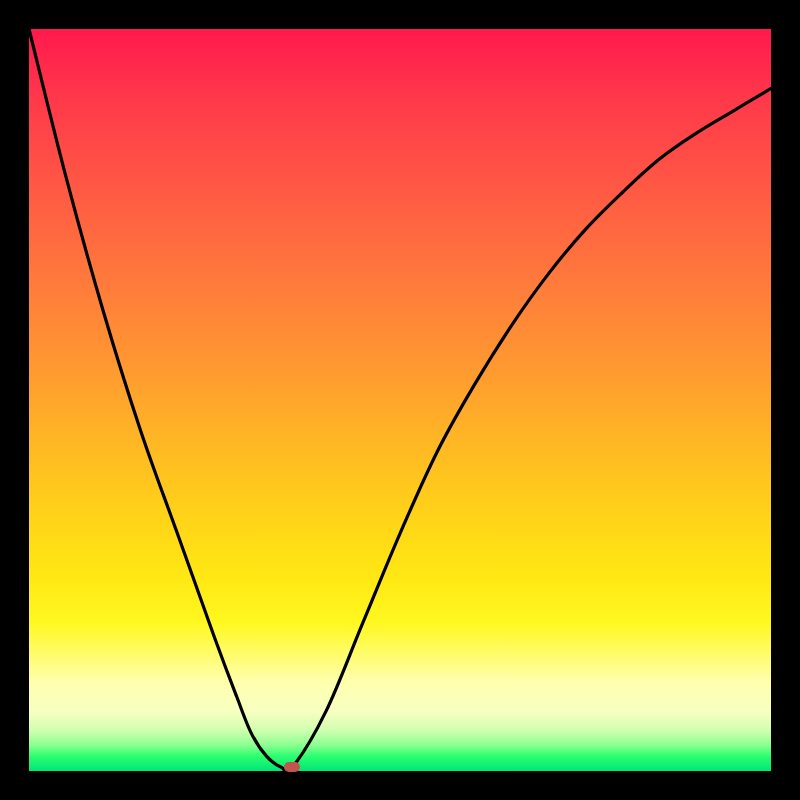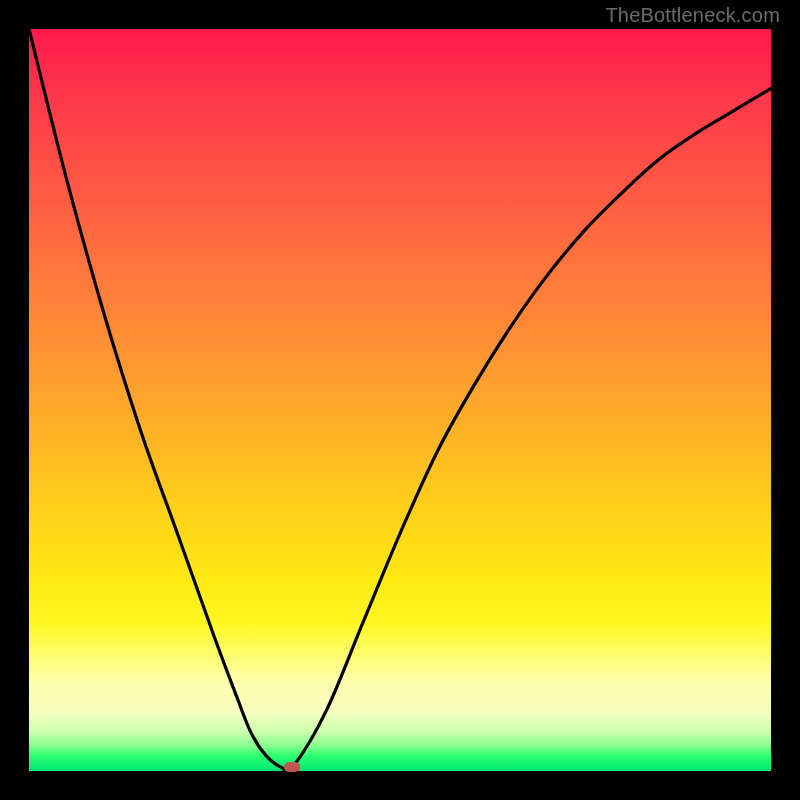--- a/index.html
+++ b/index.html
@@ -66,21 +66,20 @@
     height: 10px;
     border-radius: 5px;
     background: #c0564e;
     transform: translate(-50%, -50%);
   }
 </style>
 </head>
 <body>
 
 <div class="frame">
-  <div class="watermark">TheBottleneck.com</div>
 
   <div class="plot">
     <svg viewBox="0 0 742 742">
       <path fill="none" stroke="#000000" stroke-width="3.2" stroke-linecap="round" stroke-linejoin="round" d="M 0.00 0.00 C 6.68 26.71, 23.74 97.65, 37.10 148.40 C 50.46 199.15, 60.84 236.55, 74.20 281.96 C 87.56 327.37, 97.94 360.61, 111.30 400.68 C 124.66 440.75, 135.04 467.16, 148.40 504.56 C 161.76 541.96, 174.82 579.06, 185.50 608.44 C 196.18 637.82, 201.08 650.44, 207.76 667.80 C 214.44 685.16, 217.26 694.22, 222.60 704.90 C 227.94 715.58, 232.10 721.15, 237.44 727.16 C 242.78 733.17, 247.61 736.29, 252.28 738.29 C 256.95 740.29, 255.40 748.31, 263.41 738.29 C 271.42 728.27, 284.11 708.68, 296.80 682.64 C 309.49 656.60, 320.54 625.65, 333.90 593.60 C 347.26 561.55, 357.64 535.28, 371.00 504.56 C 384.36 473.84, 394.74 449.65, 408.10 422.94 C 421.46 396.23, 431.84 378.87, 445.20 356.16 C 458.56 333.45, 468.94 316.83, 482.30 296.80 C 495.66 276.77, 506.04 262.22, 519.40 244.86 C 532.76 227.50, 543.14 215.03, 556.50 200.34 C 569.86 185.65, 580.24 175.93, 593.60 163.24 C 606.96 150.55, 617.34 140.53, 630.70 129.85 C 644.06 119.17, 654.44 112.56, 667.80 103.88 C 681.16 95.20, 691.54 89.63, 704.90 81.62 C 718.26 73.61, 735.32 63.37, 742.00 59.36"></path>
     </svg>
     <div class="marker" style="left: 263.41px; top: 738.29px; background: rgb(192, 86, 78);"></div>
   </div>
 </div>
 
 </body></html>

